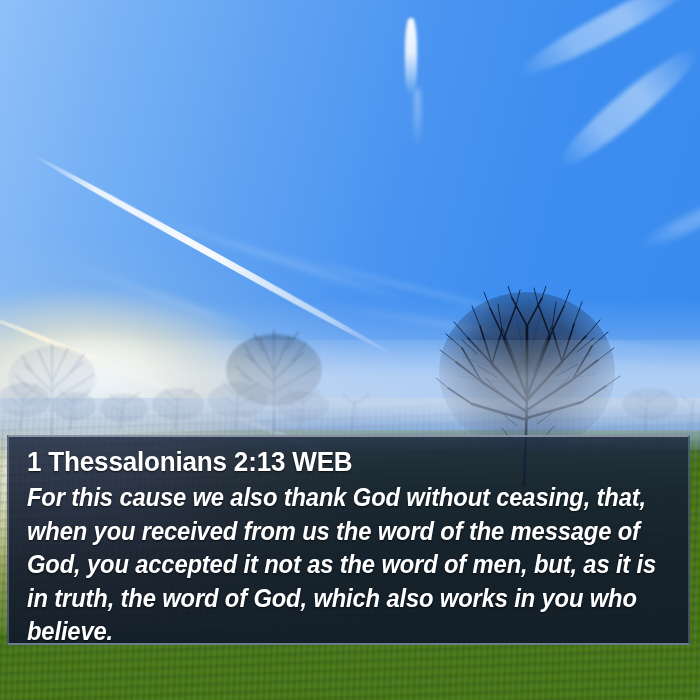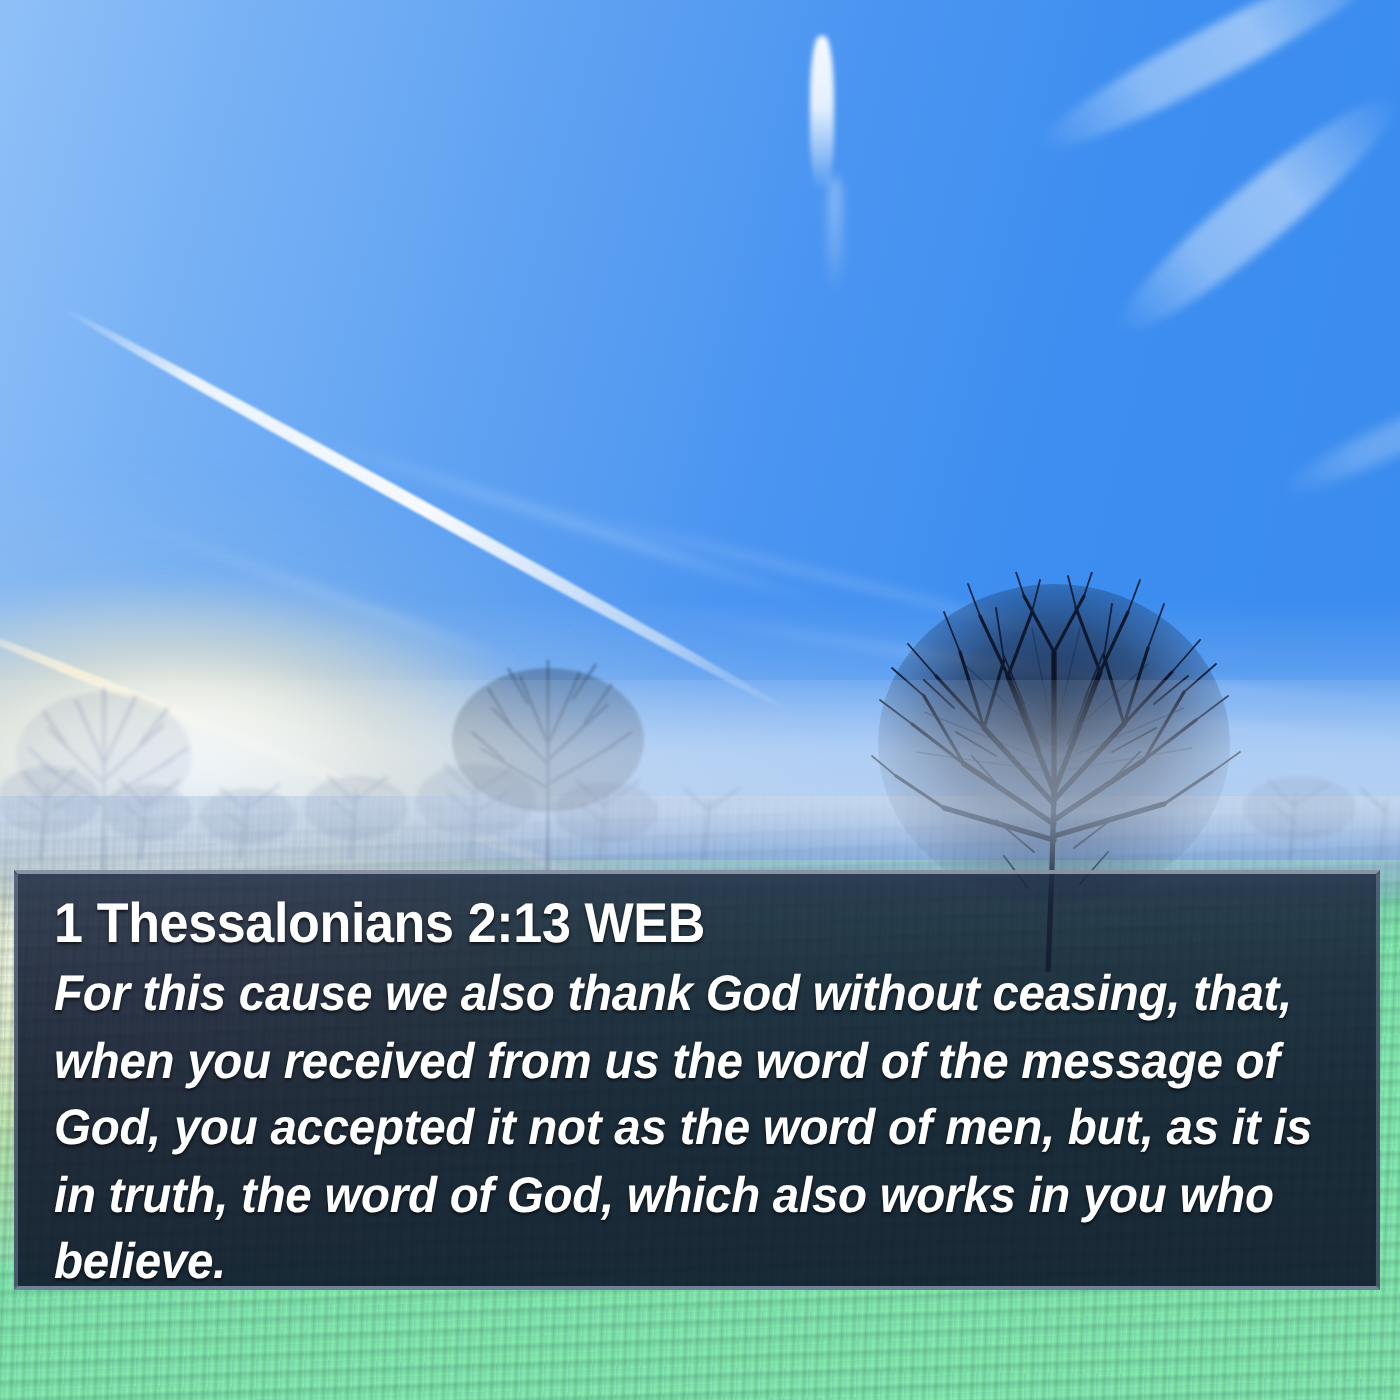--- a/index.html
+++ b/index.html
@@ -6,21 +6,21 @@
     margin: 0;
     padding: 0;
     background: #000;
   }
   #scene {
     position: relative;
     width: 700px;
     height: 700px;
     overflow: hidden;
     font-family: "Liberation Sans", sans-serif;
-    background: #86efac;
+    background: #4d7c0f;
   }
 
   
   .sky {
     position: absolute;
     left: 0; top: 0;
     width: 700px; height: 430px;
     background:
       linear-gradient(105deg,
         #8fc0f8 0%,

